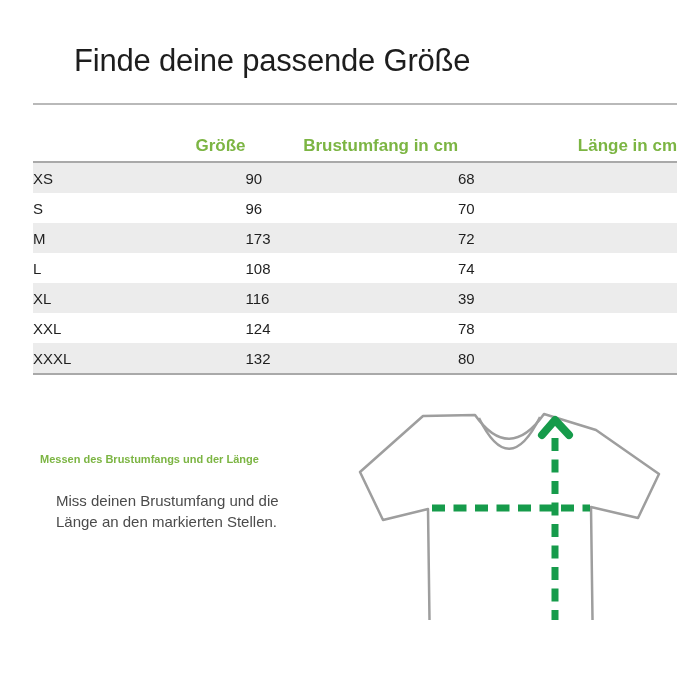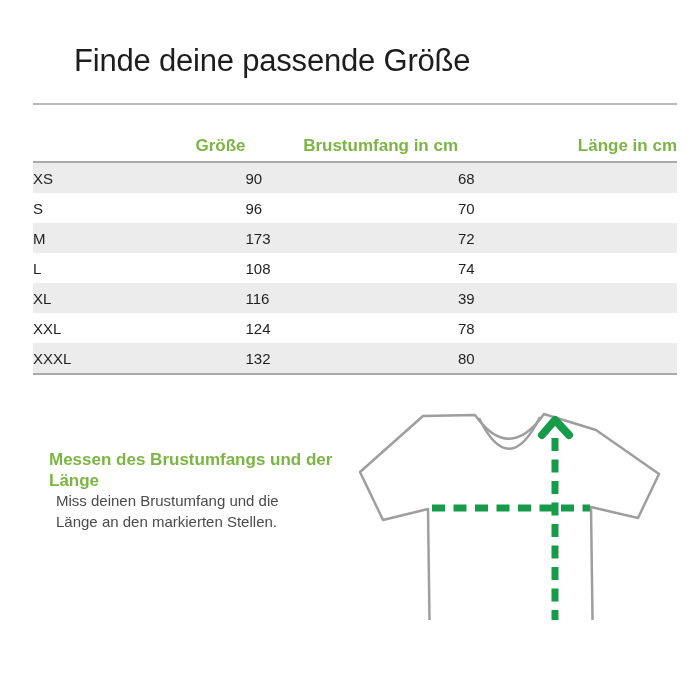--- a/index.html
+++ b/index.html
@@ -57,25 +57,24 @@
     padding: 0;
   }
   .size-table tbody tr:nth-child(odd) { background: #ececec; }
   .size-table tbody { border-bottom: 2px solid #a9a9a9; }
 
   .measure-heading {
     position: absolute;
     left: 40px;
     top: 449px;
     width: 330px;
-    font-size: 17px;
+    font-size: 11px;
     font-weight: bold;
     color: #7cb543;
     line-height: 21px;
-    margin-left: 9px;
   }
   .measure-text {
     position: absolute;
     left: 40px;
     top: 474px;
     width: 300px;
     font-size: 15px;
     line-height: 21px;
     color: #4b4b4b;
   }

